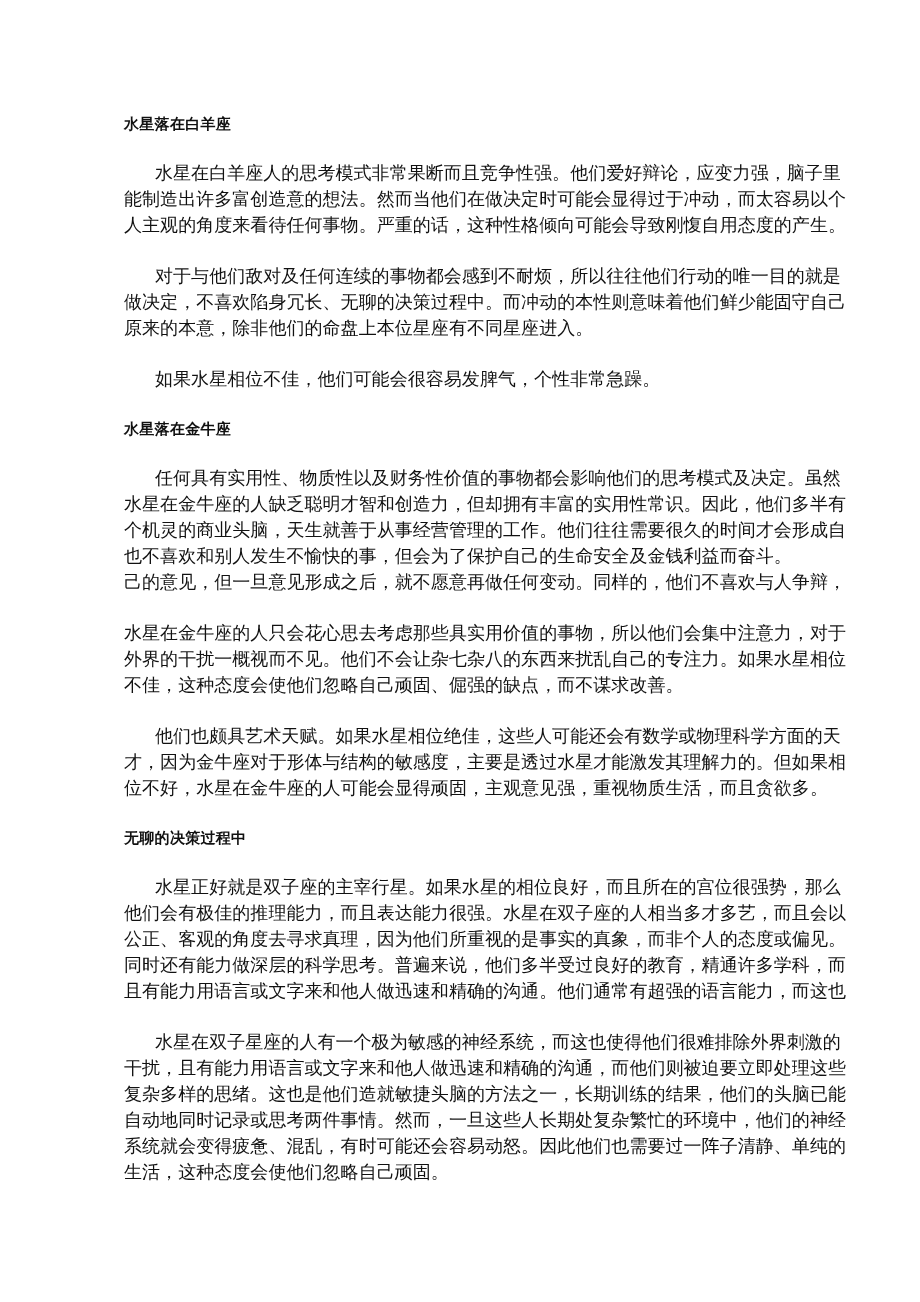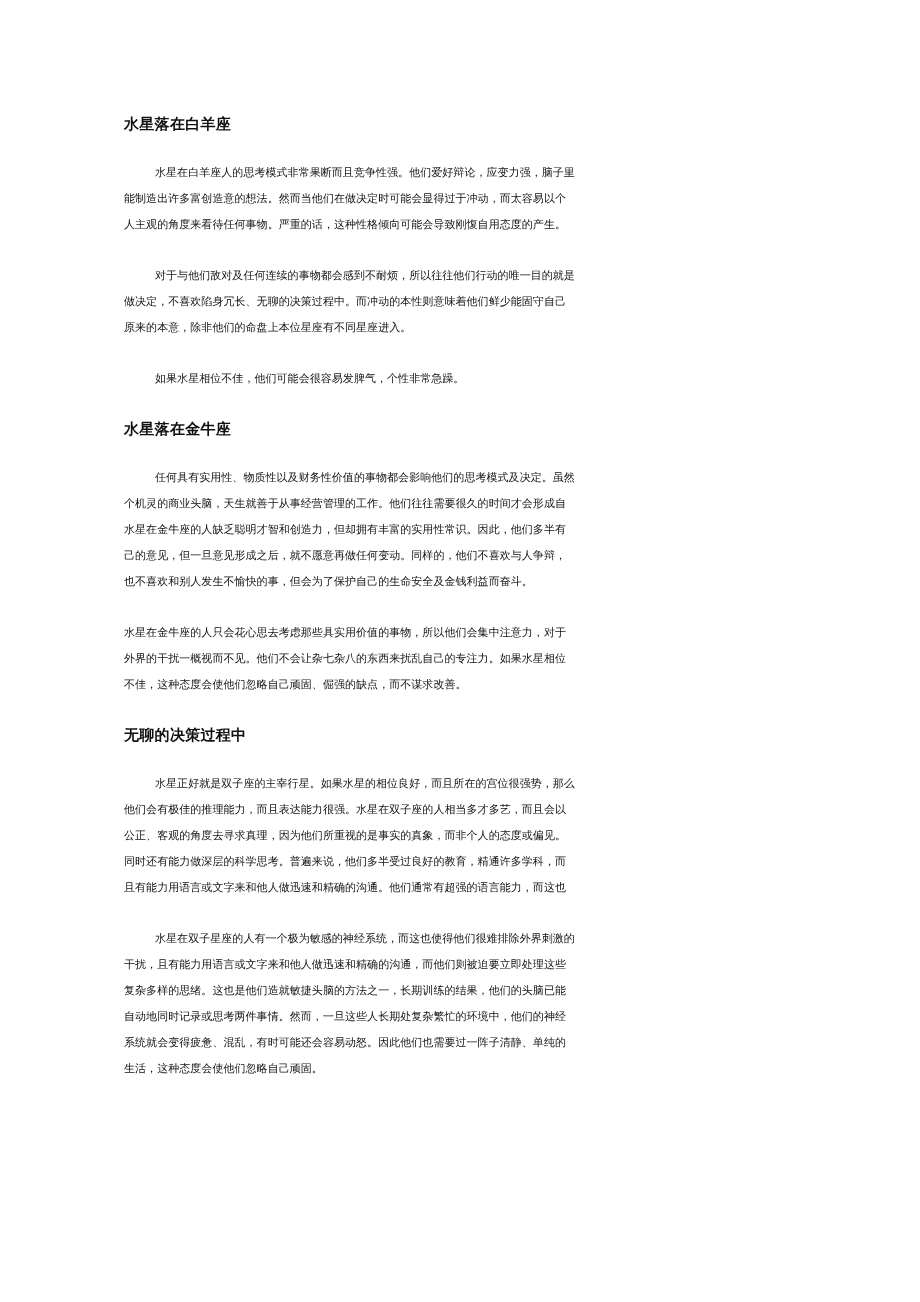--- a/index.html
+++ b/index.html
@@ -2,21 +2,21 @@
 <html><head>
 <meta charset="utf-8">
 <style>
   html, body { margin: 0; padding: 0; background: #ffffff; }
   body { width: 920px; height: 1302px; position: relative; overflow: hidden;
          font-family: "DejaVu Serif", "Liberation Serif", serif; color: #111; }
   .page { position: absolute; left: 124px; top: 112px; width: 645px; }
   .heading { font-family: "DejaVu Sans", "Liberation Sans", sans-serif; font-weight: bold;
              font-size: 15px; line-height: 24px; height: 24px; margin: 0 0 24px 0; letter-spacing: 0.3px; }
   .para { margin: 0 0 25px 0; }
-  .line { display: block; white-space: nowrap; font-size: 11px; line-height: 26px; height: 26px;
+  .line { display: block; white-space: nowrap; font-size: 18px; line-height: 26px; height: 26px;
           letter-spacing: 0.05px; overflow: visible; }
   .line.first { padding-left: 31px; }
 </style>
 </head>
 <body>
 
 <div class="page">
 
   <section>
     <h2 class="heading">水星落在白羊座</h2>
@@ -32,29 +32,34 @@
     </div>
     <div class="para">
       <span class="line first">如果水星相位不佳，他们可能会很容易发脾气，个性非常急躁。</span>
     </div>
   </section>
 
   <section>
     <h2 class="heading">水星落在金牛座</h2>
     <div class="para">
       <span class="line first">任何具有实用性、物质性以及财务性价值的事物都会影响他们的思考模式及决定。虽然</span>
+      <span class="line">水星在金牛座的人缺乏聪明才智和创造力，但却拥有丰富的实用性常识。因此，他们多半有</span>
       <span class="line">个机灵的商业头脑，天生就善于从事经营管理的工作。他们往往需要很久的时间才会形成自</span>
-      <span class="line">水星在金牛座的人缺乏聪明才智和创造力，但却拥有丰富的实用性常识。因此，他们多半有</span>
+      <span class="line">也不喜欢和别人发生不愉快的事，但会为了保护自己的生命安全及金钱利益而奋斗。</span>
       <span class="line">己的意见，但一旦意见形成之后，就不愿意再做任何变动。同样的，他们不喜欢与人争辩，</span>
-      <span class="line">也不喜欢和别人发生不愉快的事，但会为了保护自己的生命安全及金钱利益而奋斗。</span>
     </div>
     <div class="para">
       <span class="line">水星在金牛座的人只会花心思去考虑那些具实用价值的事物，所以他们会集中注意力，对于</span>
       <span class="line">外界的干扰一概视而不见。他们不会让杂七杂八的东西来扰乱自己的专注力。如果水星相位</span>
       <span class="line">不佳，这种态度会使他们忽略自己顽固、倔强的缺点，而不谋求改善。</span>
+    </div>
+    <div class="para">
+      <span class="line first">他们也颇具艺术天赋。如果水星相位绝佳，这些人可能还会有数学或物理科学方面的天</span>
+      <span class="line">才，因为金牛座对于形体与结构的敏感度，主要是透过水星才能激发其理解力的。但如果相</span>
+      <span class="line">位不好，水星在金牛座的人可能会显得顽固，主观意见强，重视物质生活，而且贪欲多。</span>
     </div>
   </section>
 
   <section>
     <h2 class="heading">无聊的决策过程中</h2>
     <div class="para">
       <span class="line first">水星正好就是双子座的主宰行星。如果水星的相位良好，而且所在的宫位很强势，那么</span>
       <span class="line">他们会有极佳的推理能力，而且表达能力很强。水星在双子座的人相当多才多艺，而且会以</span>
       <span class="line">公正、客观的角度去寻求真理，因为他们所重视的是事实的真象，而非个人的态度或偏见。</span>
       <span class="line">同时还有能力做深层的科学思考。普遍来说，他们多半受过良好的教育，精通许多学科，而</span>

